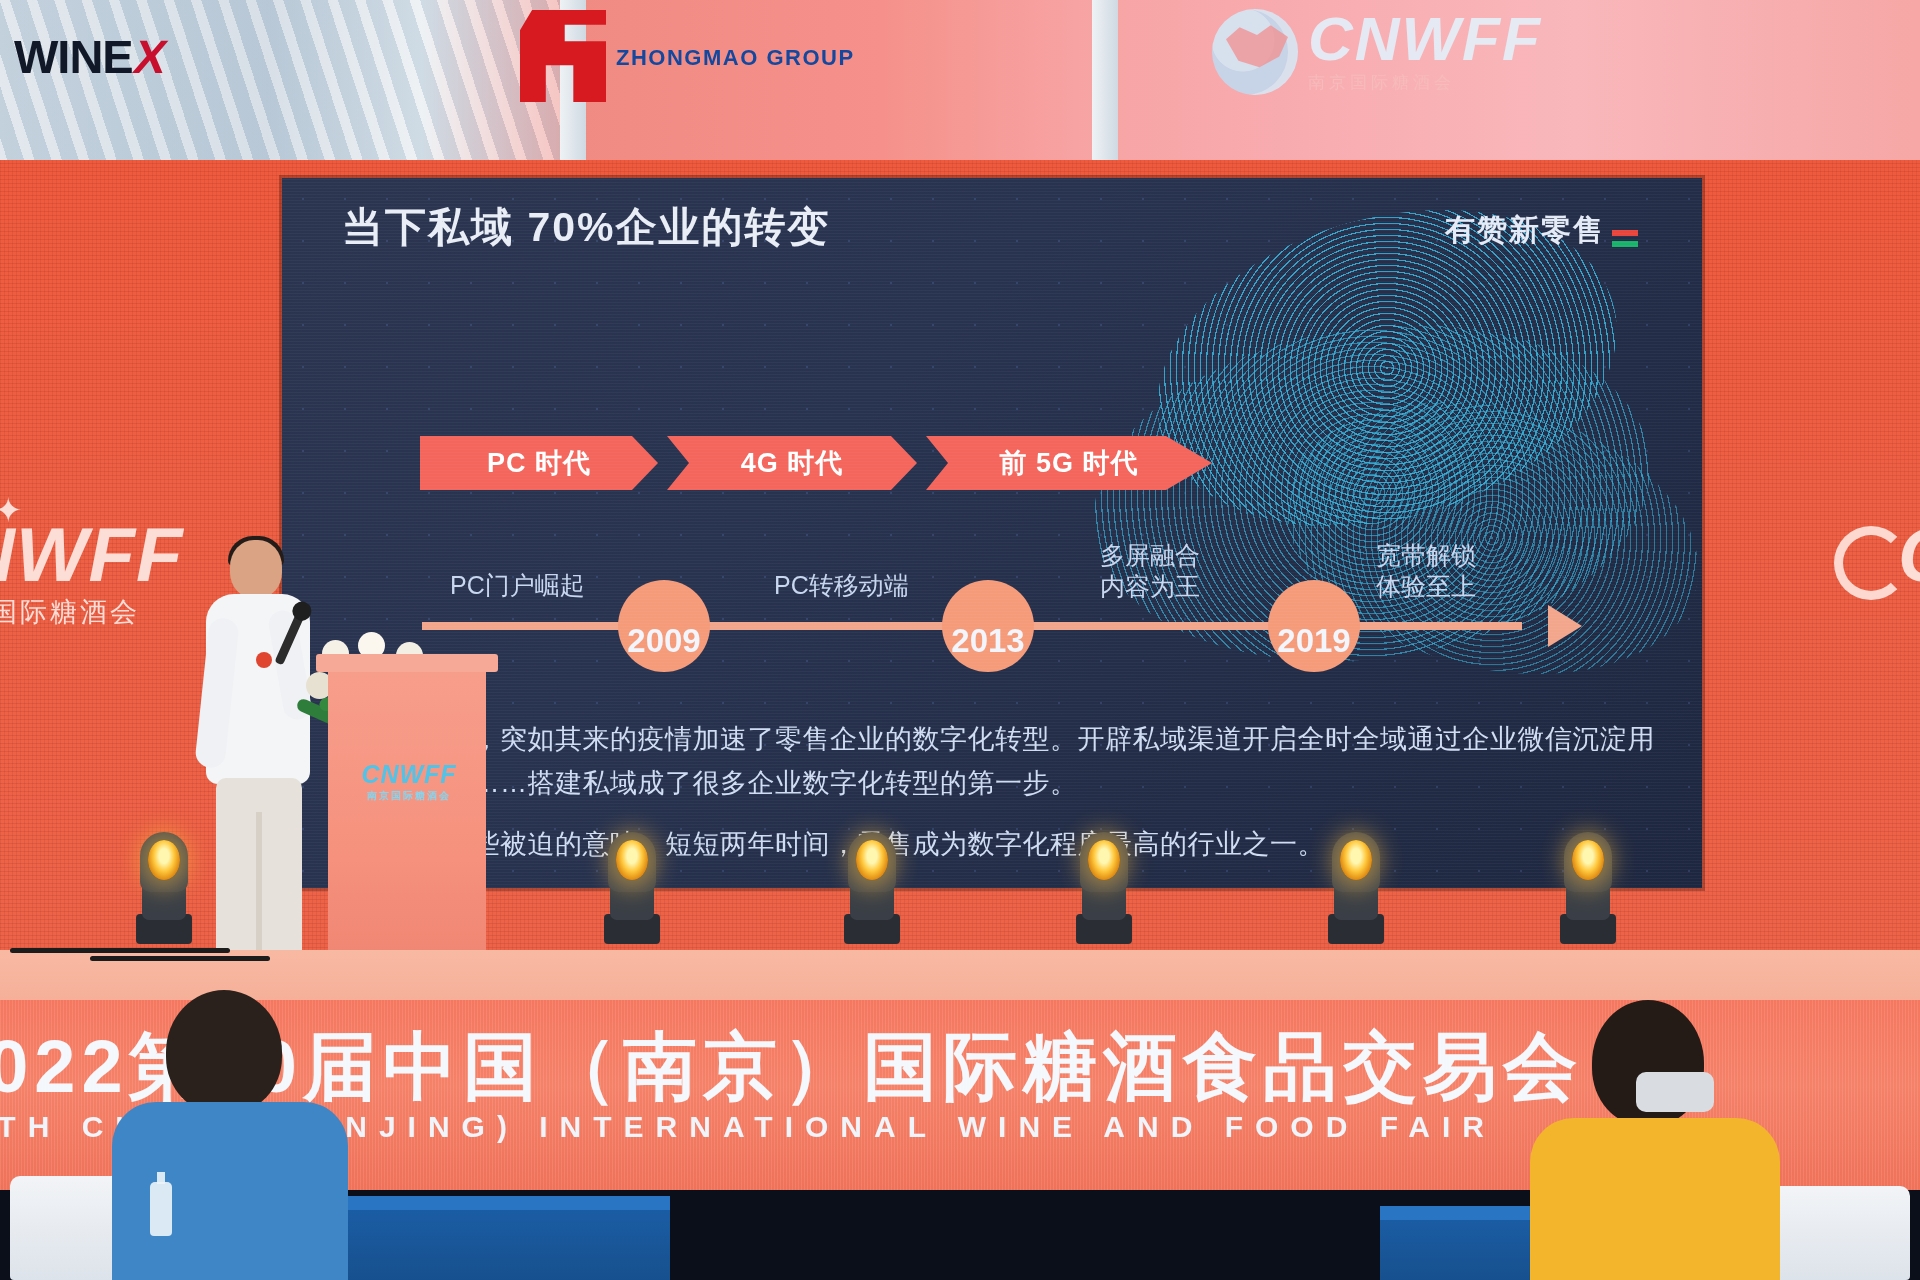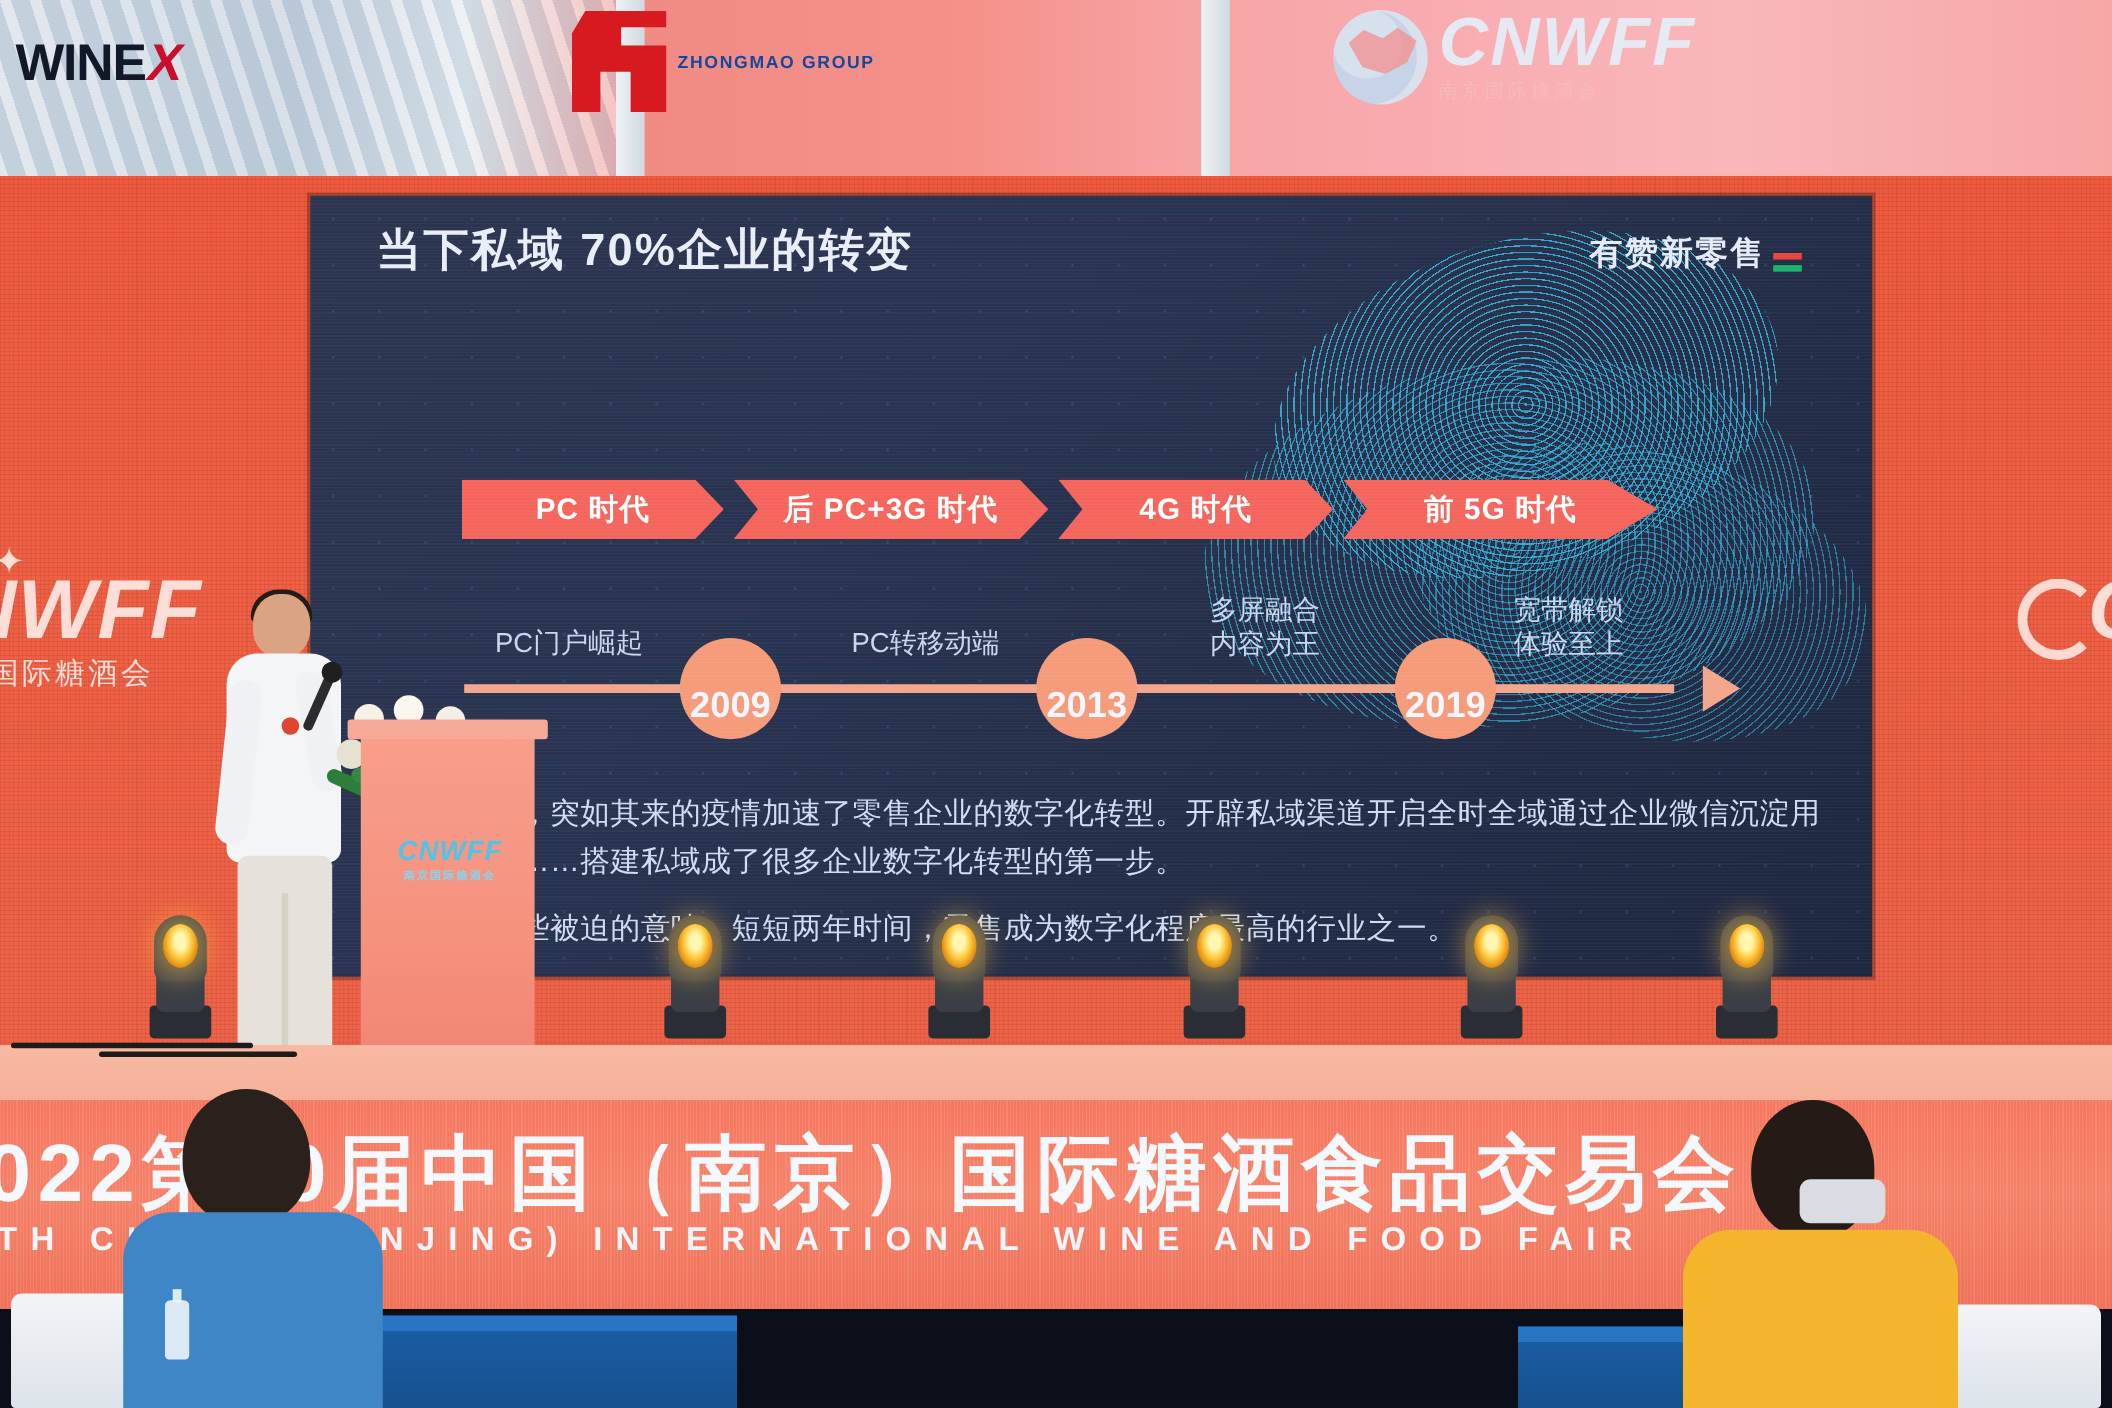--- a/index.html
+++ b/index.html
@@ -60,21 +60,21 @@
   .logo-comex .xmark { color:#c8102e; transform:skewX(-12deg); display:inline-block; padding:0 2px; }
 
   .logo-zhongmao {
     position:absolute; left:520px; top:10px; display:flex; align-items:center; gap:10px;
   }
   .zm-mark {
     width:86px; height:92px; background:#d71920;
     clip-path:polygon(14% 0,100% 0,100% 16%,52% 16%,52% 34%,100% 34%,100% 100%,62% 100%,62% 60%,30% 60%,30% 100%,0 100%,0 22%);
   }
   .zm-text .zm-cn { font-size:46px; font-weight:800; color:#13489e; letter-spacing:2px; line-height:1; }
-  .zm-text .zm-en { font-size:16px; font-weight:800; color:#13489e; letter-spacing:1.5px; margin-top:3px; }
+  .zm-text .zm-en { font-size:22px; font-weight:800; color:#13489e; letter-spacing:1.5px; margin-top:3px; }
   .zm-reg { font-size:16px; color:#13489e; vertical-align:top; }
 
   
   .led-wall {
     position:absolute; left:0; top:160px; width:1920px; height:800px;
     background:linear-gradient(180deg,#f05a3c 0%, #ef5f43 40%, #ee6348 100%);
   }
   .led-wall::after{
     content:""; position:absolute; inset:0;
     background:repeating-linear-gradient(0deg,rgba(0,0,0,.08) 0 1px,transparent 1px 4px),
@@ -321,23 +321,20 @@
       <div class="bars">
           <i id="bar0" style="background: rgb(232, 69, 60);"></i>
           <i id="bar1" style="background: rgb(25, 179, 107);"></i>
         </div>
     </div>
 
     <div class="arrow-row">
       <div class="arrow first" id="arw0" style="width: 238px; --c: #f4655c; background: transparent;">
           <span>PC 时代</span>
         </div>
-      <div class="arrow" id="arw1" style="width: 286px; --c: #f4655c; background: transparent;">
-          <span>后 PC+3G 时代</span>
-        </div>
       <div class="arrow" id="arw2" style="width: 250px; --c: #f4655c; background: transparent;">
           <span>4G 时代</span>
         </div>
       <div class="arrow last" id="arw3" style="width: 286px; --c: #f4655c; background: transparent;">
           <span>前 5G 时代</span>
         </div>
     </div>
 
     <div class="axis">
       <div class="line" id="axisline"></div>

